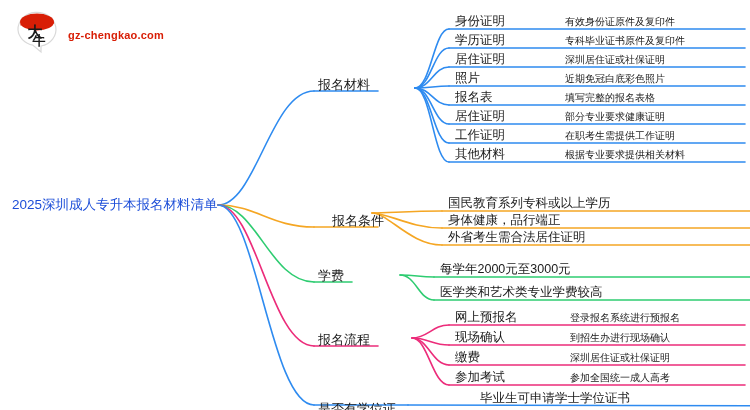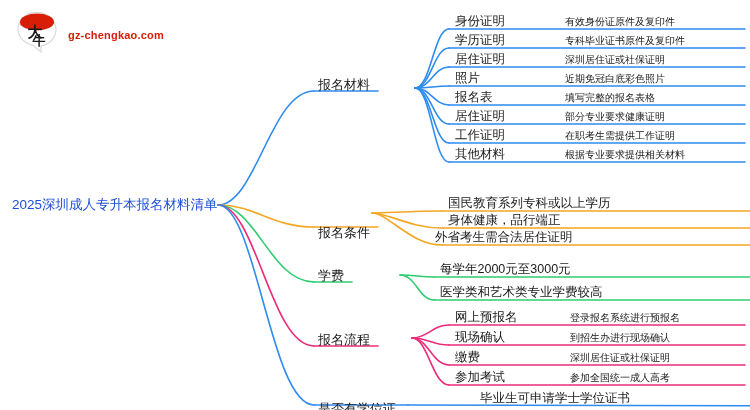--- a/index.html
+++ b/index.html
@@ -107,24 +107,24 @@
       <div class="node l2" style="left: 455px; top: 71px;">照片</div>
       <div class="node l3" style="left: 565px; top: 71px;">近期免冠白底彩色照片</div>
       <div class="node l2" style="left: 455px; top: 90px; text-align: center;">报名表</div>
       <div class="node l3" style="left: 565px; top: 90px;">填写完整的报名表格</div>
       <div class="node l2" style="left: 455px; top: 109px;">居住证明</div>
       <div class="node l3" style="left: 565px; top: 109px;">部分专业要求健康证明</div>
       <div class="node l2" style="left: 455px; top: 128px;">工作证明</div>
       <div class="node l3" style="left: 565px; top: 128px;">在职考生需提供工作证明</div>
       <div class="node l2" style="left: 455px; top: 147px;">其他材料</div>
       <div class="node l3" style="left: 565px; top: 147px;">根据专业要求提供相关材料</div>
-      <div class="node l1" style="left: 318px; top: 213px; margin-top: 12px;">报名条件</div>
+      <div class="node l1" style="left: 332px; top: 213px;">报名条件</div>
       <div class="node l2" style="left: 448px; top: 196px;">国民教育系列专科或以上学历</div>
       <div class="node l2" style="left: 448px; top: 213px;">身体健康，品行端正</div>
-      <div class="node l2" style="left: 435px; top: 230px; text-align: center;">外省考生需合法居住证明</div>
+      <div class="node l2" style="left: 448px; top: 230px; text-align: center;">外省考生需合法居住证明</div>
       <div class="node l1" style="left: 318px; top: 268px;">学费</div>
       <div class="node l2" style="left: 440px; top: 262px; text-align: right;">每学年2000元至3000元</div>
       <div class="node l2" style="left: 440px; top: 285px;">医学类和艺术类专业学费较高</div>
       <div class="node l1" style="left: 318px; top: 332px;">报名流程</div>
       <div class="node l2" style="left: 455px; top: 310px;">网上预报名</div>
       <div class="node l3" style="left: 570px; top: 310px;">登录报名系统进行预报名</div>
       <div class="node l2" style="left: 455px; top: 330px;">现场确认</div>
       <div class="node l3" style="left: 570px; top: 330px;">到招生办进行现场确认</div>
       <div class="node l2" style="left: 455px; top: 350px;">缴费</div>
       <div class="node l3" style="left: 570px; top: 350px;">深圳居住证或社保证明</div>

